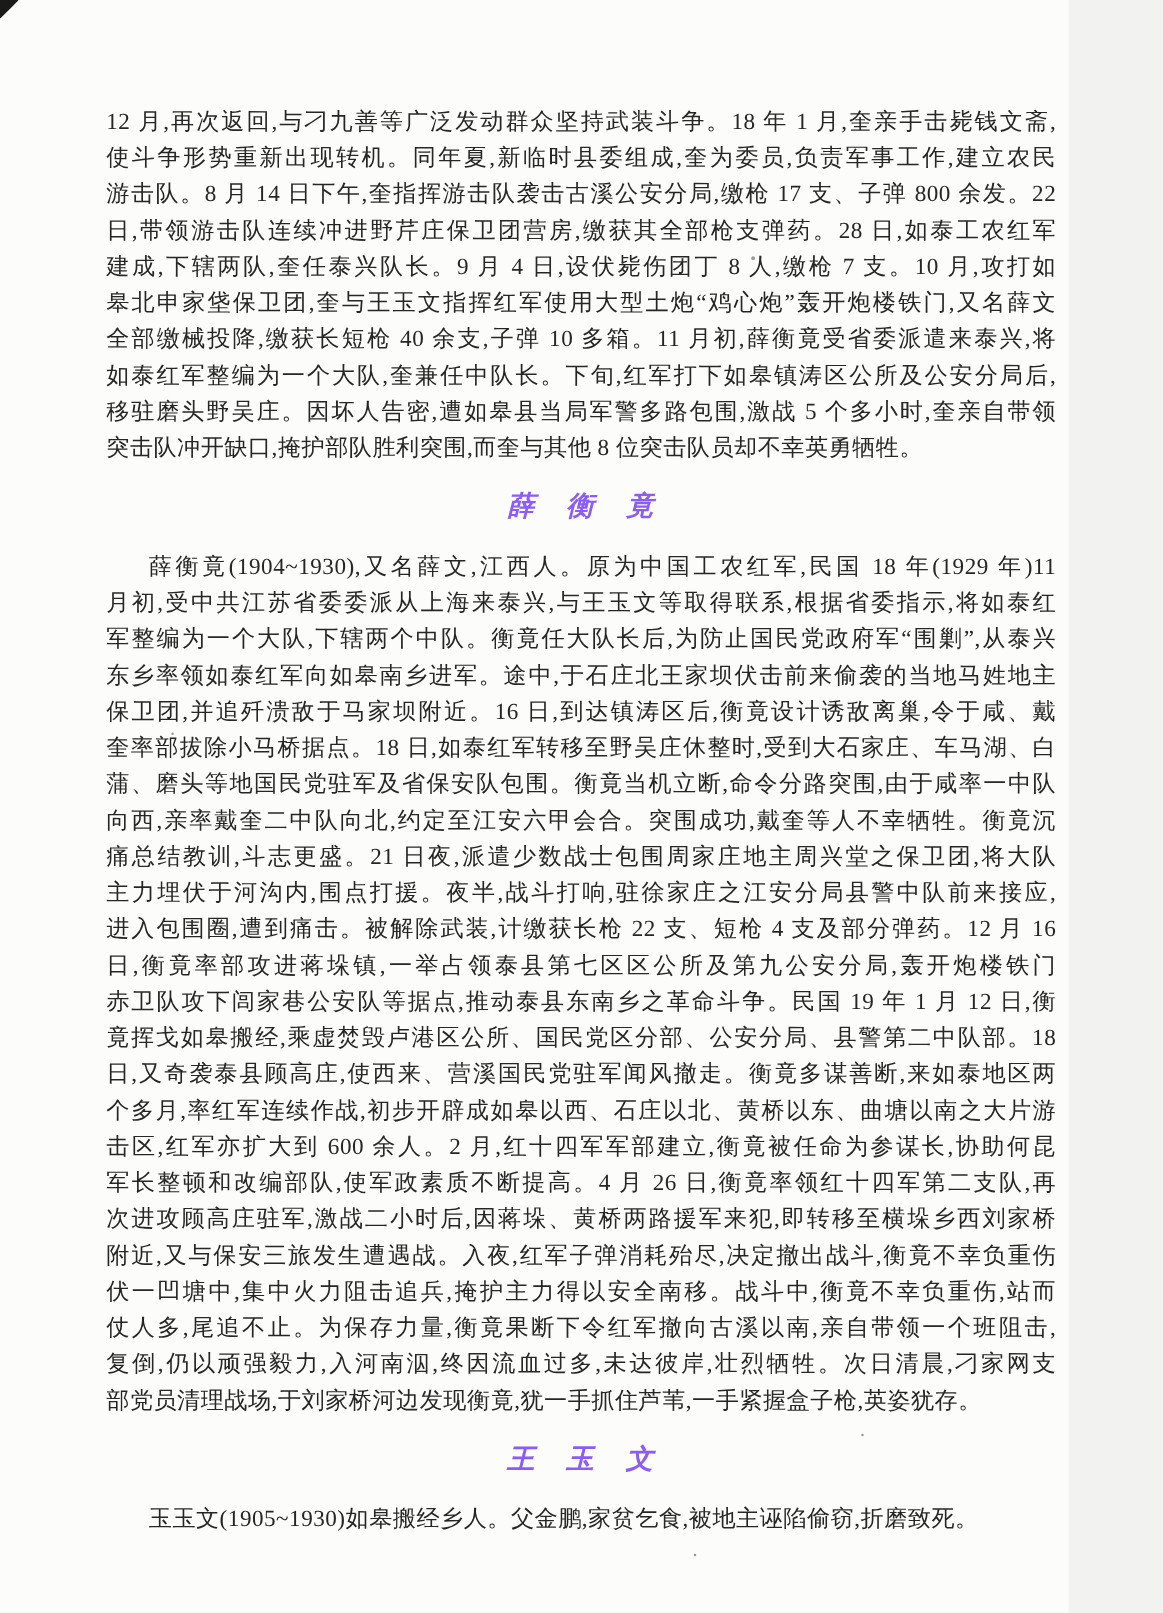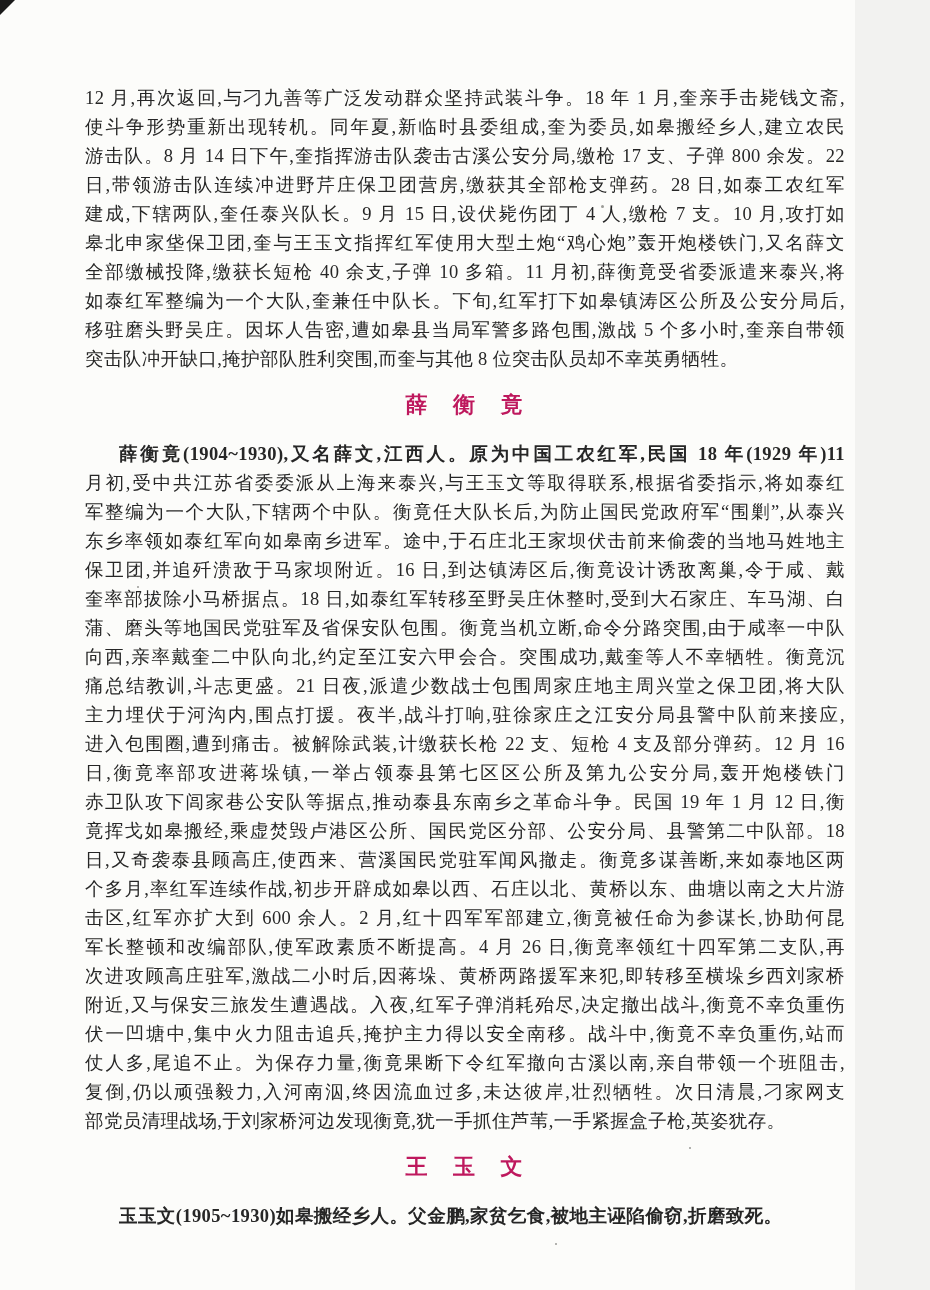--- a/index.html
+++ b/index.html
@@ -41,55 +41,56 @@
   }
   .line {
     height: 29px;
     line-height: 29px;
     overflow: hidden;
     text-align: justify;
     text-align-last: justify;
     text-justify: inter-character;
     white-space: nowrap;
   }
-  .line.first { padding-left: 34px; font-weight: bold; }
+  .line.first { padding-left: 34px; }
   .line.last {
     text-align: center;
     text-align-last: left;
   }
   .heading {
     height: 30px;
     line-height: 30px;
     margin: 16px 0 20px 0;
     text-align: center;
     font-size: 22px;
     font-weight: bold;
-    color: #be185d;
+    color: #8b5cf6;
     letter-spacing: 2px;
     word-spacing: 16px;
+    font-style: italic;
   }
 </style>
 </head>
 <body>
 
 <div class="page">
   <div class="corner-mark"></div>
   <div class="speck s1"></div>
   <div class="speck s2"></div>
   <div class="speck s3"></div>
   <div class="speck s4"></div>
 
   <div class="text-col">
 
     <div>
       <div class="line">12 月,再次返回,与刁九善等广泛发动群众坚持武装斗争。18 年 1 月,奎亲手击毙钱文斋,</div>
-      <div class="line">使斗争形势重新出现转机。同年夏,新临时县委组成,奎为委员,如皋搬经乡人,建立农民</div>
+      <div class="line">使斗争形势重新出现转机。同年夏,新临时县委组成,奎为委员,负责军事工作,建立农民</div>
       <div class="line">游击队。8 月 14 日下午,奎指挥游击队袭击古溪公安分局,缴枪 17 支、子弹 800 余发。22</div>
       <div class="line">日,带领游击队连续冲进野芹庄保卫团营房,缴获其全部枪支弹药。28 日,如泰工农红军</div>
-      <div class="line">建成,下辖两队,奎任泰兴队长。9 月 15 日,设伏毙伤团丁 4 人,缴枪 7 支。10 月,攻打如</div>
+      <div class="line">建成,下辖两队,奎任泰兴队长。9 月 4 日,设伏毙伤团丁 8 人,缴枪 7 支。10 月,攻打如</div>
       <div class="line">皋北申家垡保卫团,奎与王玉文指挥红军使用大型土炮“鸡心炮”轰开炮楼铁门,又名薛文</div>
       <div class="line">全部缴械投降,缴获长短枪 40 余支,子弹 10 多箱。11 月初,薛衡竟受省委派遣来泰兴,将</div>
       <div class="line">如泰红军整编为一个大队,奎兼任中队长。下旬,红军打下如皋镇涛区公所及公安分局后,</div>
       <div class="line">移驻磨头野吴庄。因坏人告密,遭如皋县当局军警多路包围,激战 5 个多小时,奎亲自带领</div>
       <div class="line last">突击队冲开缺口,掩护部队胜利突围,而奎与其他 8 位突击队员却不幸英勇牺牲。</div>
     </div>
 
     <div class="heading">薛 衡 竟</div>
 
     <div>

